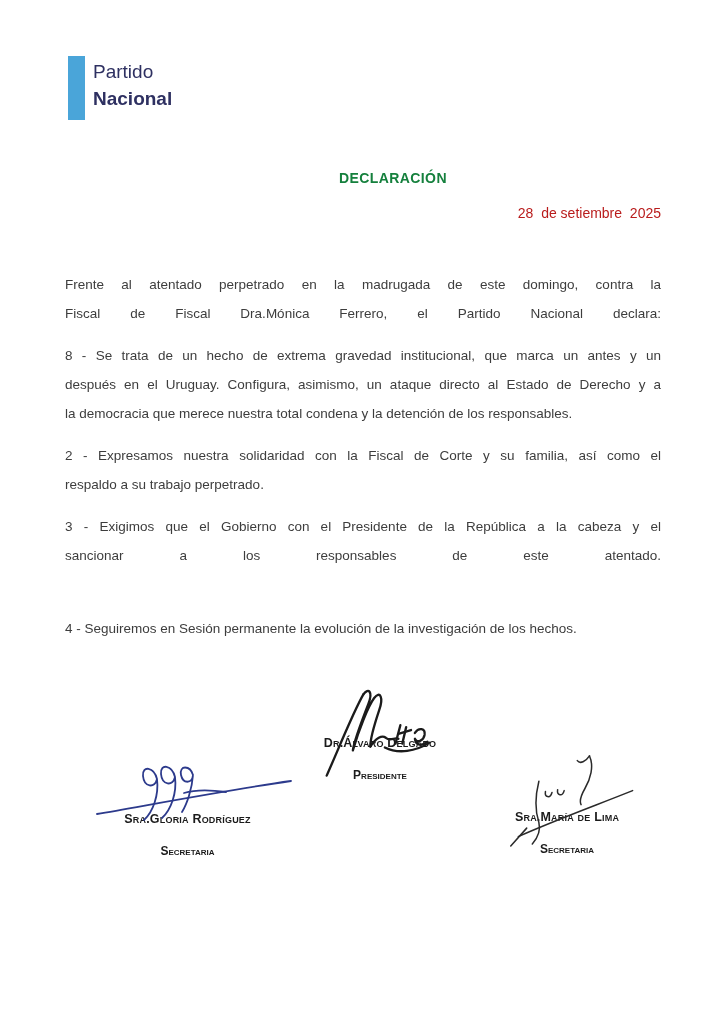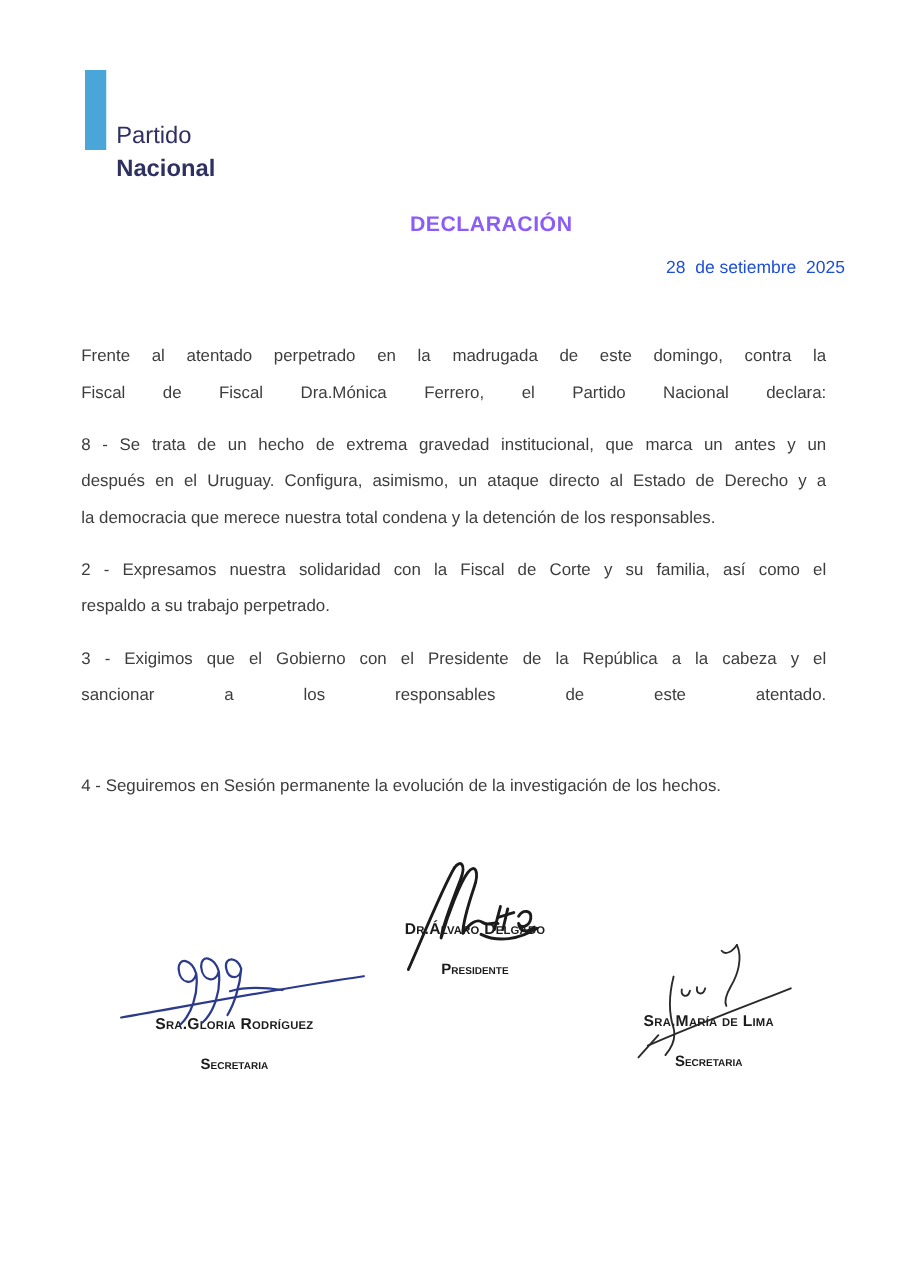--- a/index.html
+++ b/index.html
@@ -4,31 +4,31 @@
 <style>
   html,body{margin:0;padding:0;background:#ffffff;}
   .page{
     position:relative;width:724px;height:1024px;background:#ffffff;
     font-family:"Liberation Sans","DejaVu Sans",sans-serif;overflow:hidden;
   }
   
   .logo{position:absolute;left:68px;top:56px;display:flex;}
   .logo-bar{width:17px;height:64px;margin-right:8px;}
   .logo-text{font-size:19px;line-height:27px;padding-top:2px;}
-  .logo-line1{font-weight:400;margin-top:37px;}
+  .logo-line1{font-weight:400;}
   .logo-line2{font-weight:700;}
   
   .doc-title{
     position:absolute;left:65px;top:170px;width:636px;text-align:center;
-    font-weight:700;font-size:17px;letter-spacing:.4px;color:#8b5cf6;
+    font-weight:700;font-size:14px;letter-spacing:.4px;color:#15803d;
     transform:translateX(10px);
   }
   .doc-date{
-    position:absolute;left:80px;top:205px;width:596px;text-align:right;
-    font-size:14px;color:#1d4ed8;white-space:pre;
+    position:absolute;left:65px;top:205px;width:596px;text-align:right;
+    font-size:14px;color:#b91c1c;white-space:pre;
   }
   
   .doc-body{
     position:absolute;left:65px;top:270px;width:596px;
     font-size:13.5px;color:#3d3d3d;
   }
   .para{margin-bottom:13px;}
   .para.extra-gap{margin-top:44px;}
   .line{line-height:29px;text-align:justify;text-align-last:left;}
   .line.stretch{text-align-last:justify;}

